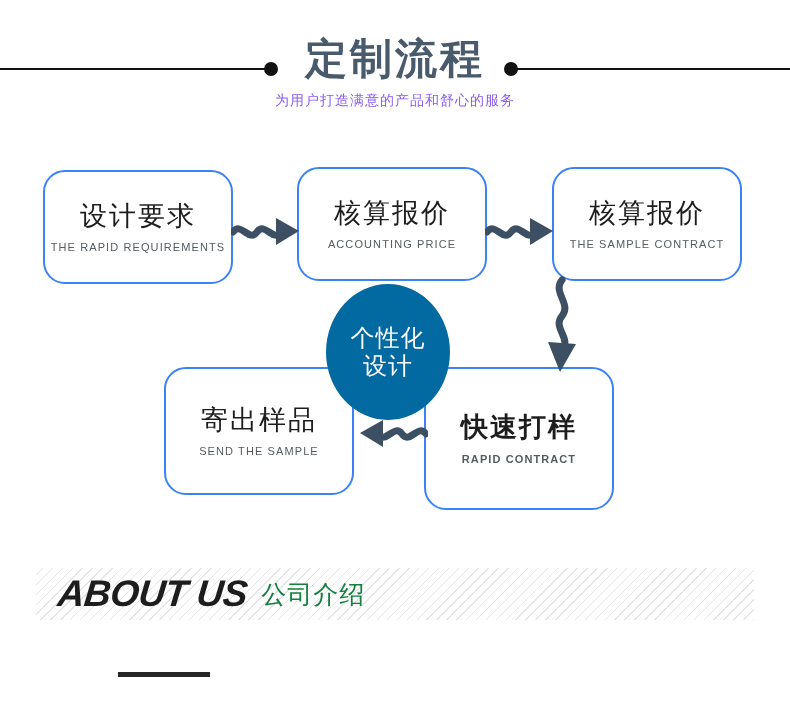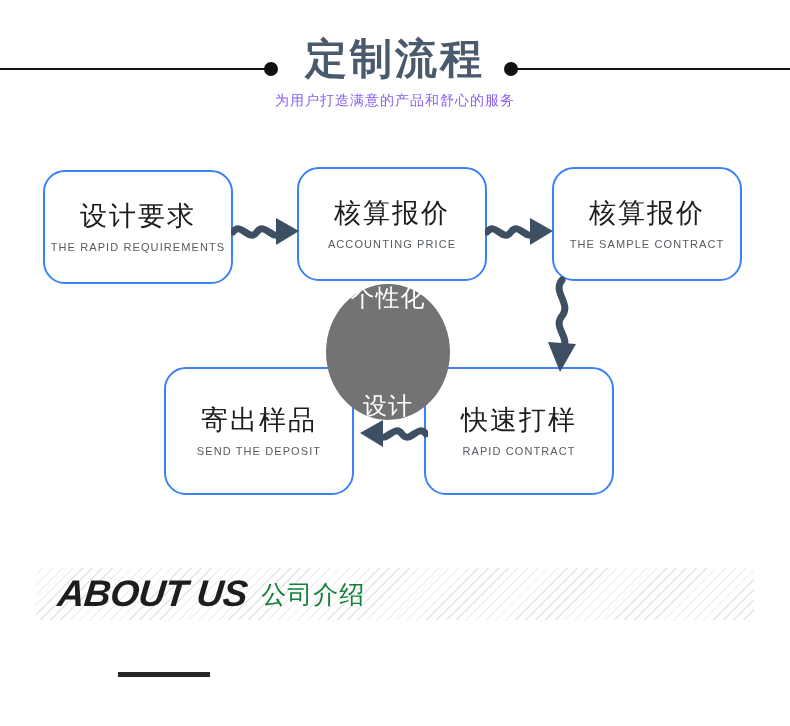--- a/index.html
+++ b/index.html
@@ -98,35 +98,35 @@
     letter-spacing: 1.1px;
     color: #555b60;
     white-space: nowrap;
   }
 
   
   #box-design   { left: 43px;  top: 30px;  width: 190px; height: 114px; }
   #box-quote    { left: 297px; top: 27px;  width: 190px; height: 114px; }
   #box-deposit  { left: 552px; top: 27px;  width: 190px; height: 114px; }
   #box-sample   { left: 164px; top: 227px; width: 190px; height: 128px; }
-  #box-proofing { left: 424px; top: 227px; width: 190px; height: 128px; }
+  #box-proofing { left: 424px; top: 227px; width: 190px; height: 143px; font-weight: bold; }
 
   
   #center-badge {
     position: absolute;
     left: 326px;
     top: 144px;
     width: 124px;
     height: 136px;
     border-radius: 50%;
-    background: #737373;
+    background: #0369a1;
     display: flex;
     flex-direction: column;
     align-items: center;
-    justify-content: space-between;
+    justify-content: center;
     z-index: 4;
   }
   #center-badge span {
     color: #ffffff;
     font-size: 24px;
     line-height: 1.18;
     letter-spacing: 1px;
     white-space: nowrap;
   }
 
@@ -210,21 +210,21 @@
     <div class="en">ACCOUNTING PRICE</div>
   </div>
 
   <div class="flow-box" id="box-deposit">
     <div class="cn">核算报价</div>
     <div class="en">THE SAMPLE CONTRACT</div>
   </div>
 
   <div class="flow-box" id="box-sample">
     <div class="cn">寄出样品</div>
-    <div class="en">SEND THE DEPOSIT</div>
+    <div class="en">SEND THE SAMPLE</div>
   </div>
 
   <div class="flow-box" id="box-proofing">
     <div class="cn">快速打样</div>
     <div class="en">RAPID CONTRACT</div>
   </div>
 
   <div id="center-badge">
     <span>个性化</span>
     <span>设计</span>

